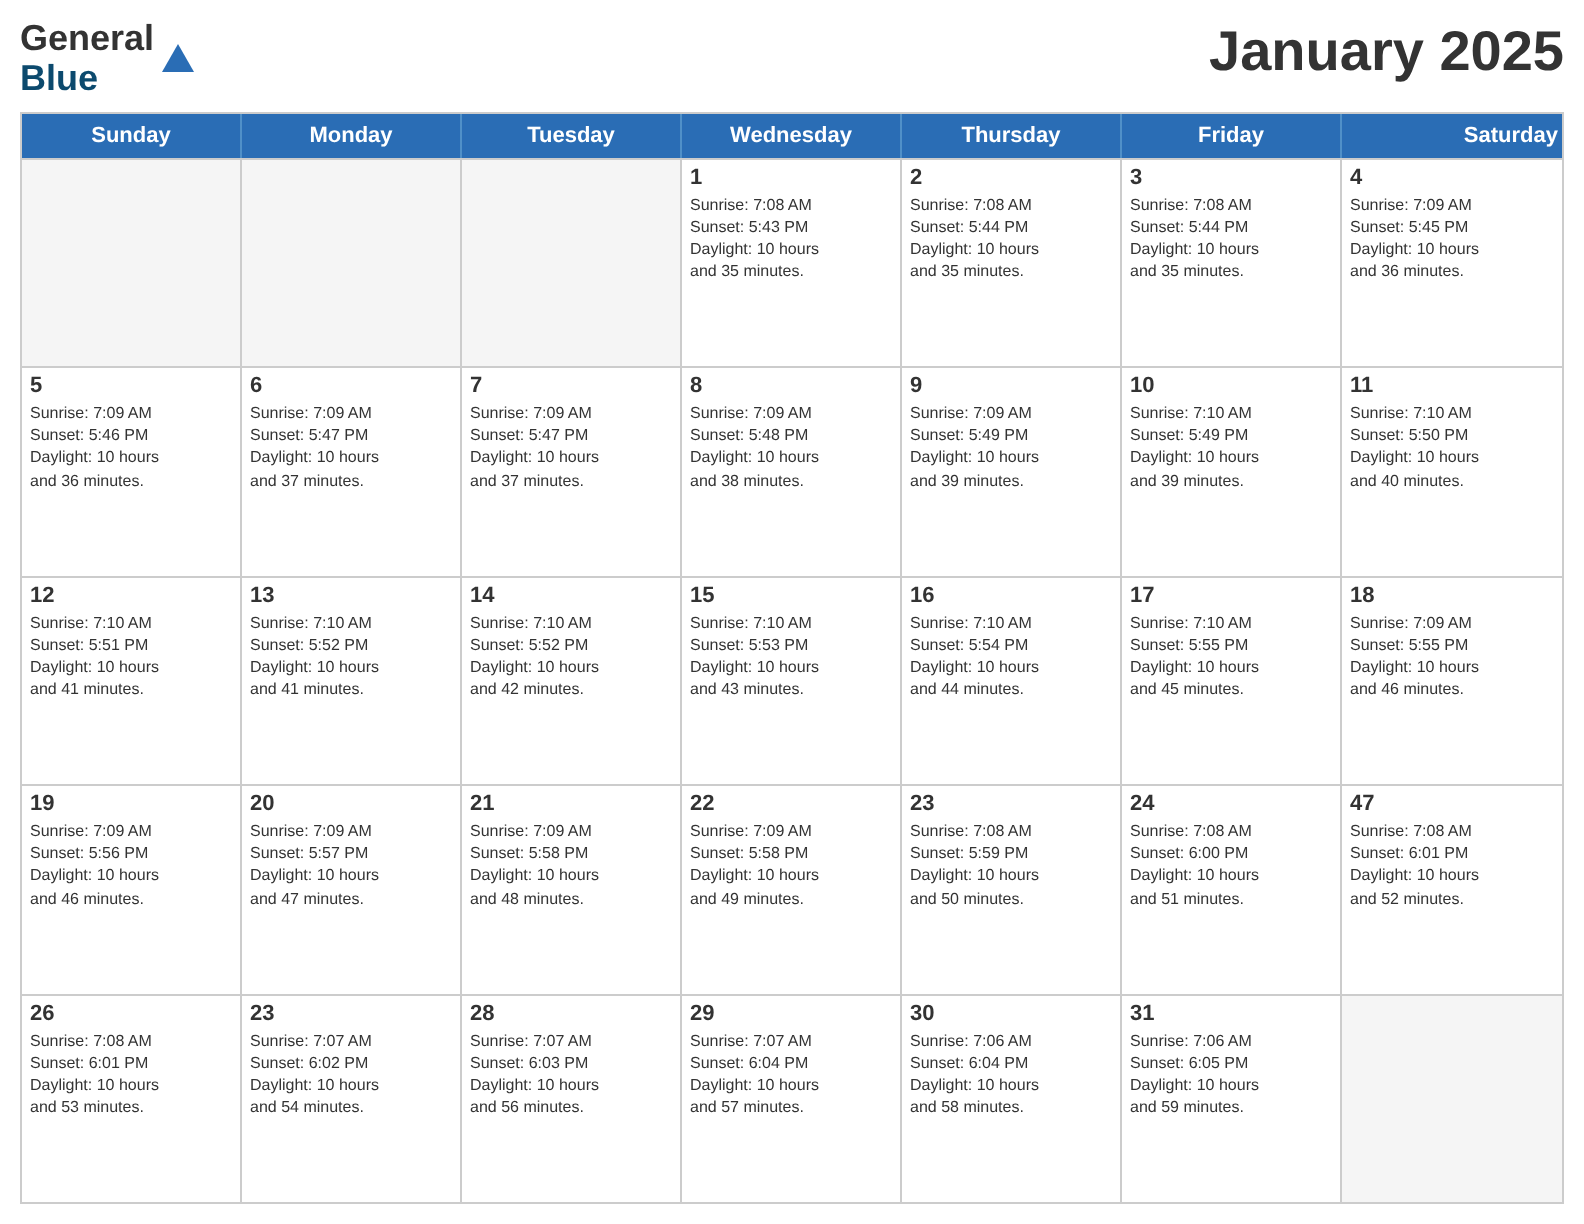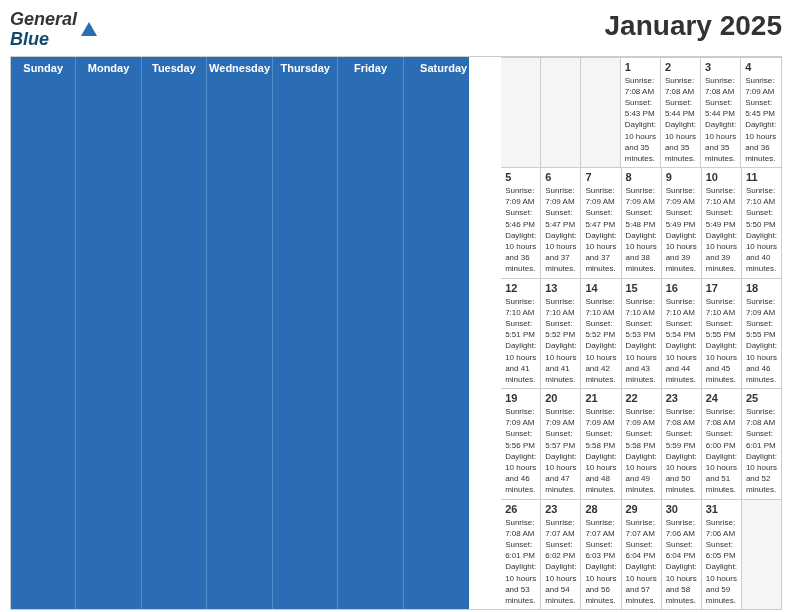--- a/index.html
+++ b/index.html
@@ -19,21 +19,20 @@
     }
     .header {
       display: flex;
       justify-content: space-between;
       align-items: flex-start;
       margin-bottom: 6px;
     }
     .logo {
       display: flex;
       align-items: center;
-      font-style: italic;
     }
     .logo-text {
       font-size: 18px;
       font-weight: bold;
       line-height: 1.1;
     }
     .logo-general { color: #333; }
     .logo-blue { color: #0c4a6e; }
     .logo-icon {
       width: 20px;
@@ -48,23 +47,22 @@
       font-weight: bold;
       color: #333;
     }
     .cal-subtitle {
       font-size: 14px;
       color: #555;
     }
     .calendar {
       flex: 1;
       display: flex;
-      flex-direction: row;
+      flex-direction: column;
       border: 1px solid #ccc;
-      gap: 32px;
     }
     .cal-header-row {
       display: grid;
       grid-template-columns: repeat(7, 1fr);
       background: #2a6db5;
     }
     .cal-header-cell {
       color: #fff;
       font-size: 11px;
       font-weight: bold;
@@ -309,21 +307,21 @@
 and 50 minutes.</div>
           </div>
           <div class="cal-cell">
             <div class="day-num">24</div>
             <div class="day-info" style="white-space: pre-line;">Sunrise: 7:08 AM
 Sunset: 6:00 PM
 Daylight: 10 hours
 and 51 minutes.</div>
           </div>
           <div class="cal-cell">
-            <div class="day-num">25</div>
+            <div class="day-num">47</div>
             <div class="day-info" style="white-space: pre-line;">Sunrise: 7:08 AM
 Sunset: 6:01 PM
 Daylight: 10 hours
 and 52 minutes.</div>
           </div>
         </div>
         <div class="cal-week">
           <div class="cal-cell">
             <div class="day-num">26</div>
             <div class="day-info" style="white-space: pre-line;">Sunrise: 7:08 AM

